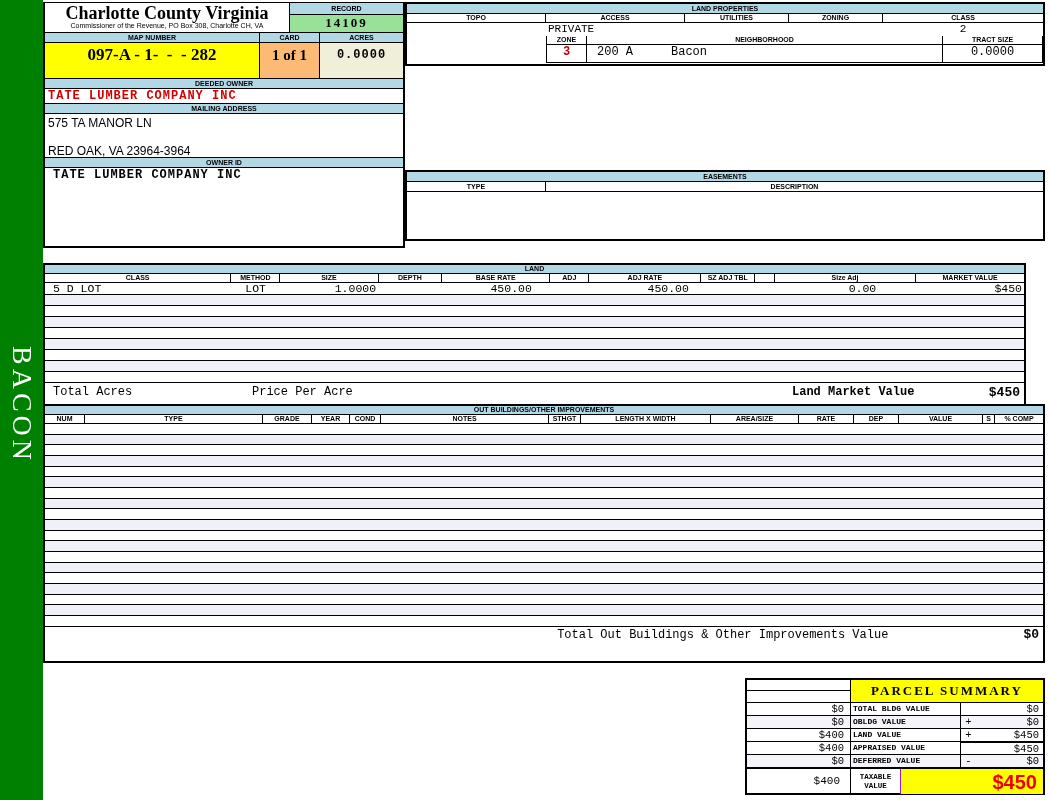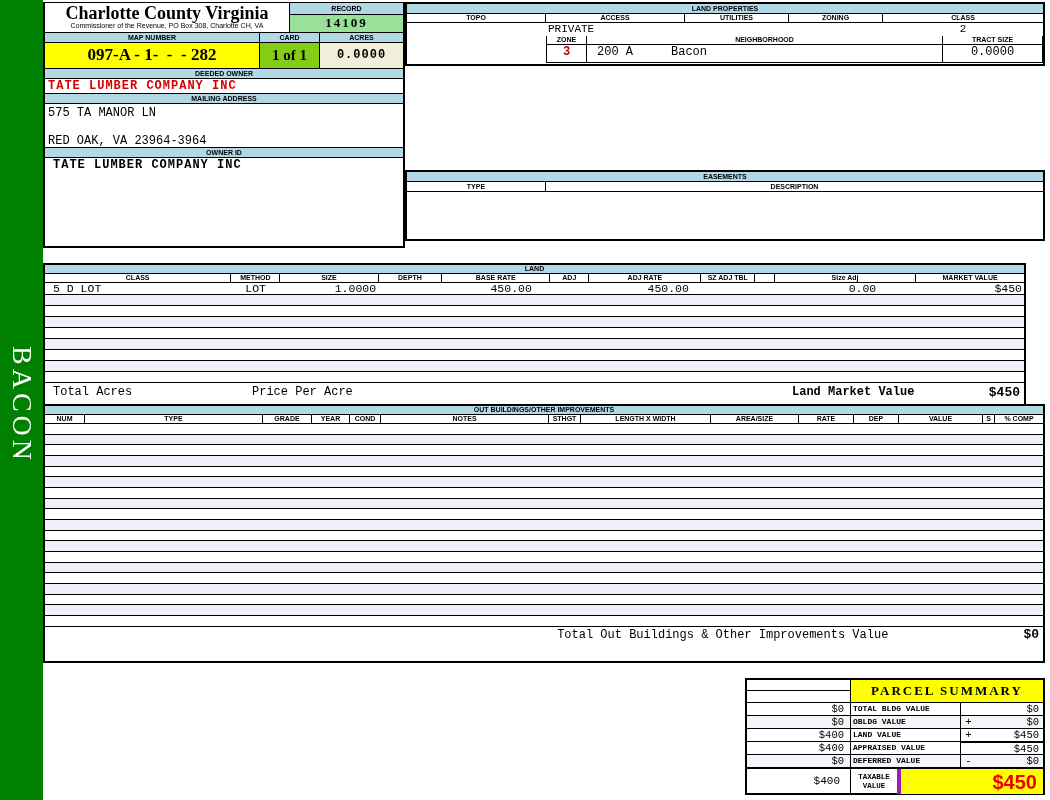--- a/index.html
+++ b/index.html
@@ -31,32 +31,32 @@
   .county-title { font-family:"Liberation Serif", serif; font-size:18px; line-height:18px; font-weight:bold; }
   .county-sub { font-size:7px; line-height:8px; }
   .record-cell { width:114px; border-left:1px solid #000; display:flex; flex-direction:column; }
   .record-label { height:12px; background:#b2d8e6; border-bottom:1px solid #000;
                   font:bold 7px/11px "Liberation Sans", sans-serif; text-align:center; }
   .record-value { flex:1; background:#99e199; text-align:center;
                   font:bold 13px/15px "Liberation Serif", serif; letter-spacing:2px; }
   .row-b { display:flex; height:11px; }
   .row-b > div { border-right:1px solid #000; }
   .row-b > div:last-child { border-right:none; }
-  .row-c { display:flex; height:25px; }
+  .row-c { display:flex; height:35px; }
   .row-c > div { border-right:1px solid #000; }
   .row-c > div:last-child { border-right:none; }
   .map-val { width:215px; background:#ffff00; text-align:center; white-space:pre;
              font:bold 17px/24px "Liberation Serif", serif; }
-  .card-val { width:60px; background:#84cc16; text-align:center;
+  .card-val { width:60px; background:#fdba74; text-align:center;
               font:bold 15px/24px "Liberation Serif", serif; }
   .acres-val { width:83px; background:#f0f0da; text-align:center; letter-spacing:1px;
                font-family:"Liberation Mono", monospace; font-weight:bold; font-size:12px; line-height:24px; }
   .owner-red { height:14px; color:#d40000; font-family:"Liberation Mono", monospace;
                font-weight:bold; font-size:12px; line-height:14px; padding-left:3px; letter-spacing:1px; }
-  .addr { height:43px; font-family:Liberation Mono, monospace; font-size:12px;
+  .addr { height:43px; font-family:Liberation Sans, sans-serif; font-size:12px;
           line-height:14px; padding:2px 0 0 3px; white-space:pre; }
   .owner-id-val { height:15px; font-family:"Liberation Mono", monospace; font-weight:bold;
                   font-size:12px; line-height:14px; padding-left:8px; letter-spacing:1px; }
 
   
   .lp-hrow { display:flex; height:9px; border-bottom:1px solid #000; }
   .lp-vrow { display:flex; height:13px; font-size:11px; }
   .lp-zone-wrap { position:relative; height:28px; }
   .lp-sub { position:absolute; left:139px; top:0; width:497px; border:1px solid #000; border-top:none; }
   .lp-sub-h { display:flex; height:9px; border-bottom:1px solid #000; }
@@ -90,21 +90,21 @@
                font-weight:bold; font-size:8px; line-height:12px; padding-left:2px; white-space:nowrap; }
   .sum-op    { width:15px; font-family:"Liberation Mono",monospace; font-size:10.5px;
                line-height:12px; text-align:center; }
   .sum-right { width:67px; font-family:"Liberation Mono",monospace; font-size:10.5px;
                line-height:12px; text-align:right; padding-right:4px; }
   .sumrow.alt  { background:#f4f4fa; }
   .sumrow.thick > .sum-op, .sumrow.thick > .sum-right { border-top:2px solid #000; }
   .sum-tax { display:flex; height:27px; border-top:2px solid #000; }
   .sum-tax-left { width:104px; border-right:1px solid #000; font-family:"Liberation Mono",monospace;
                   font-size:11px; line-height:25px; text-align:right; padding-right:10px; }
-  .sum-tax-label { width:50px; border-right:4px solid #a21caf; font-family:"Liberation Mono",monospace;
+  .sum-tax-label { width:50px; border-right:1px solid #a21caf; font-family:"Liberation Mono",monospace;
                    font-weight:bold; font-size:7.5px; line-height:9px; text-align:center; padding-top:4px; }
   .sum-tax-value { width:142px; background:#ffff00; color:#ee0000; text-align:right;
                    font:bold 20px/26px "Liberation Sans", sans-serif; padding-right:6px; }
 </style>
 </head>
 <body>
 
 <div id="page">
 
   <div class="sidebar">

